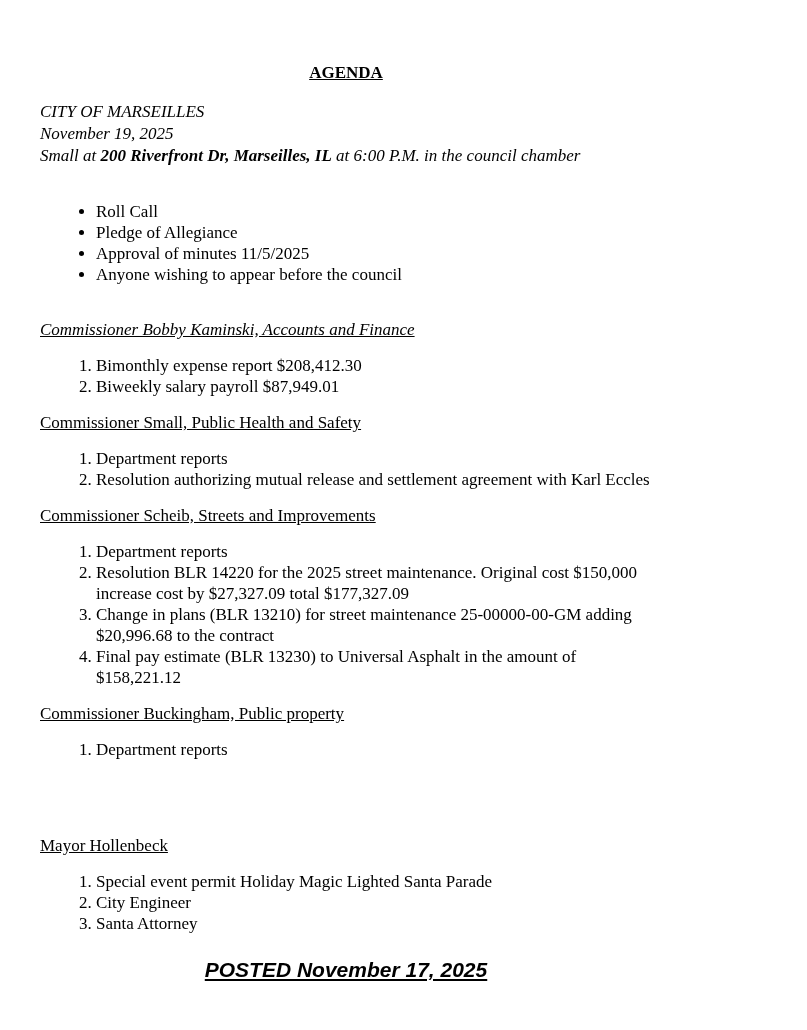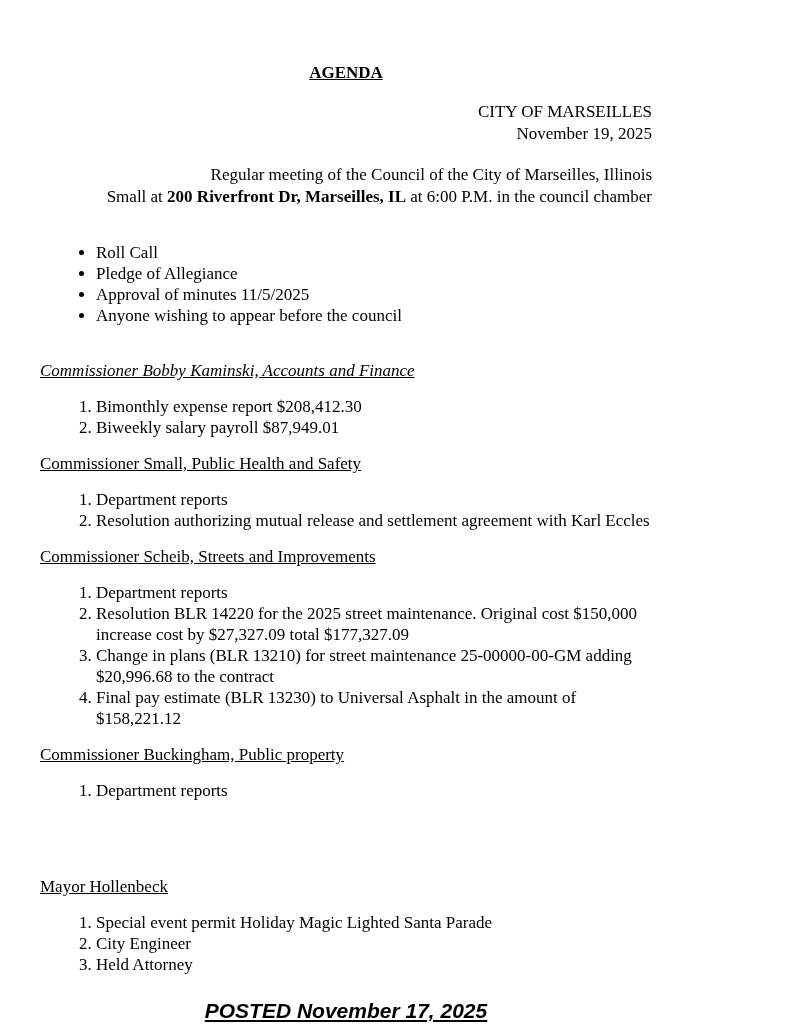--- a/index.html
+++ b/index.html
@@ -12,21 +12,21 @@
   }
   .page {
     box-sizing: border-box;
     width: 697px;
     min-height: 1030px;
     padding: 62px 45px 0 40px;
     background: #ffffff;
   }
   p { margin: 0; }
   .line { font-size: 17px; line-height: 22px; }
-  .center { text-align: right; }
+  .center { text-align: left; font-style: italic; }
   .doc-title {
     font-size: 17px;
     line-height: 22px;
     font-weight: bold;
     text-decoration: underline;
     text-align: center;
     margin: 0;
   }
   .org { margin-top: 17px; }
   .intro { margin-top: 19px; }
@@ -69,23 +69,20 @@
 </head>
 <body>
 
 <div class="page">
 
   <h1 class="doc-title">AGENDA</h1>
 
   <p class="line center org">CITY OF MARSEILLES</p>
   <p class="line center">November 19, 2025</p>
 
-  <p class="line center intro">
-    <span>Regular meeting of the Council of the City of Marseilles, Illinois</span>
-  </p>
   <p class="line center"><span>Small at </span><strong>200 Riverfront Dr, Marseilles, IL</strong><span> at 6:00 P.M. in the council chamber</span></p>
 
   <ul class="opening-list">
       <li>Roll Call</li>
       <li>Pledge of Allegiance</li>
       <li>Approval of minutes 11/5/2025</li>
       <li>Anyone wishing to appear before the council</li>
     </ul>
 
   <div class="sections-container">
@@ -116,20 +113,20 @@
     <h2 class="section-heading">Commissioner Buckingham, Public property</h2>
     <ol class="section-items">
           <li>Department reports</li>
         </ol>
   </div>
       <div class="section gap-before">
     <h2 class="section-heading">Mayor Hollenbeck</h2>
     <ol class="section-items">
           <li>Special event permit Holiday Magic Lighted Santa Parade</li>
           <li>City Engineer</li>
-          <li>Held Attorney</li>
+          <li>Santa Attorney</li>
         </ol>
   </div>
     </div>
 
   <p class="posted">POSTED November 17, 2025</p>
 
 </div>
 
 </body></html>

